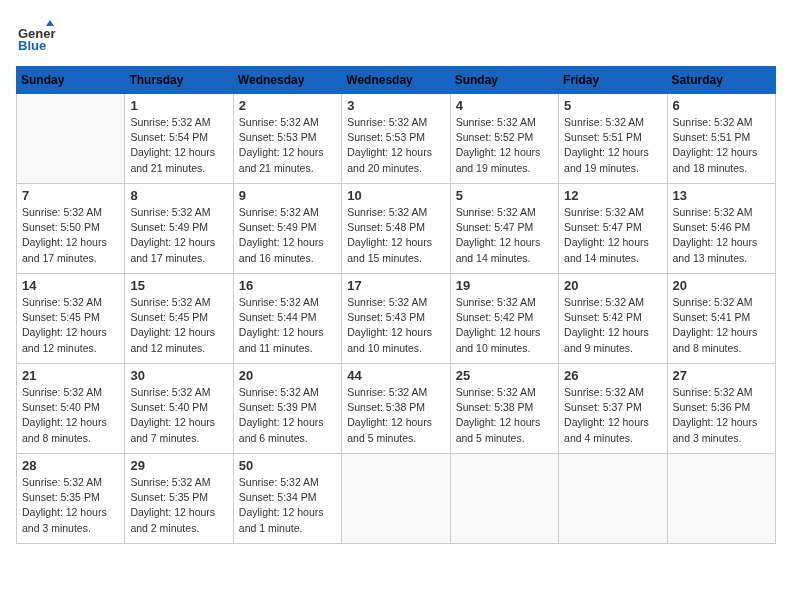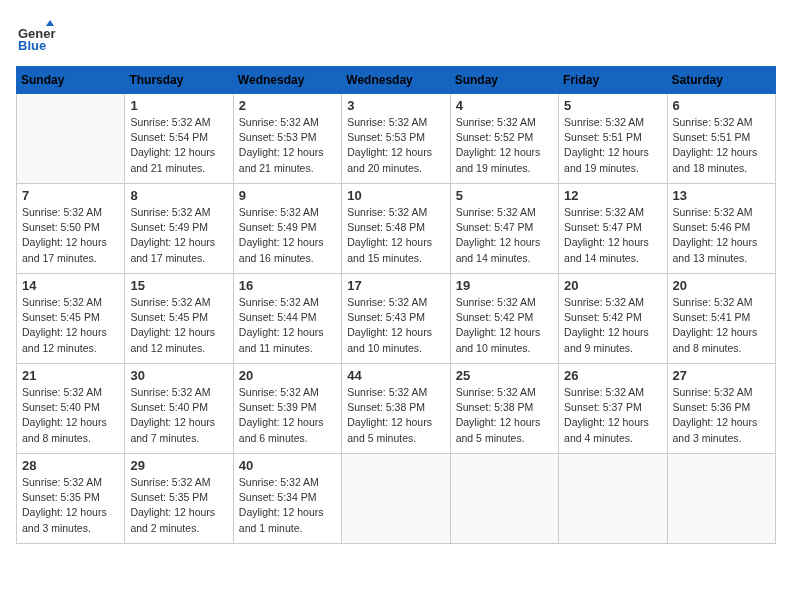--- a/index.html
+++ b/index.html
@@ -229,21 +229,21 @@
       <tr class="week-row">
         <td>
           <span class="day-num">28</span>
           <div class="day-info">Sunrise: 5:32 AM<br>Sunset: 5:35 PM<br>Daylight: 12 hours<br>and 3 minutes.</div>
         </td>
         <td>
           <span class="day-num">29</span>
           <div class="day-info">Sunrise: 5:32 AM<br>Sunset: 5:35 PM<br>Daylight: 12 hours<br>and 2 minutes.</div>
         </td>
         <td>
-          <span class="day-num">40</span>
+          <span class="day-num">50</span>
           <div class="day-info">Sunrise: 5:32 AM<br>Sunset: 5:34 PM<br>Daylight: 12 hours<br>and 1 minute.</div>
         </td>
         <td class="empty"></td>
         <td class="empty"></td>
         <td class="empty"></td>
         <td class="empty"></td>
       </tr>
     </tbody>
 </table>
 

